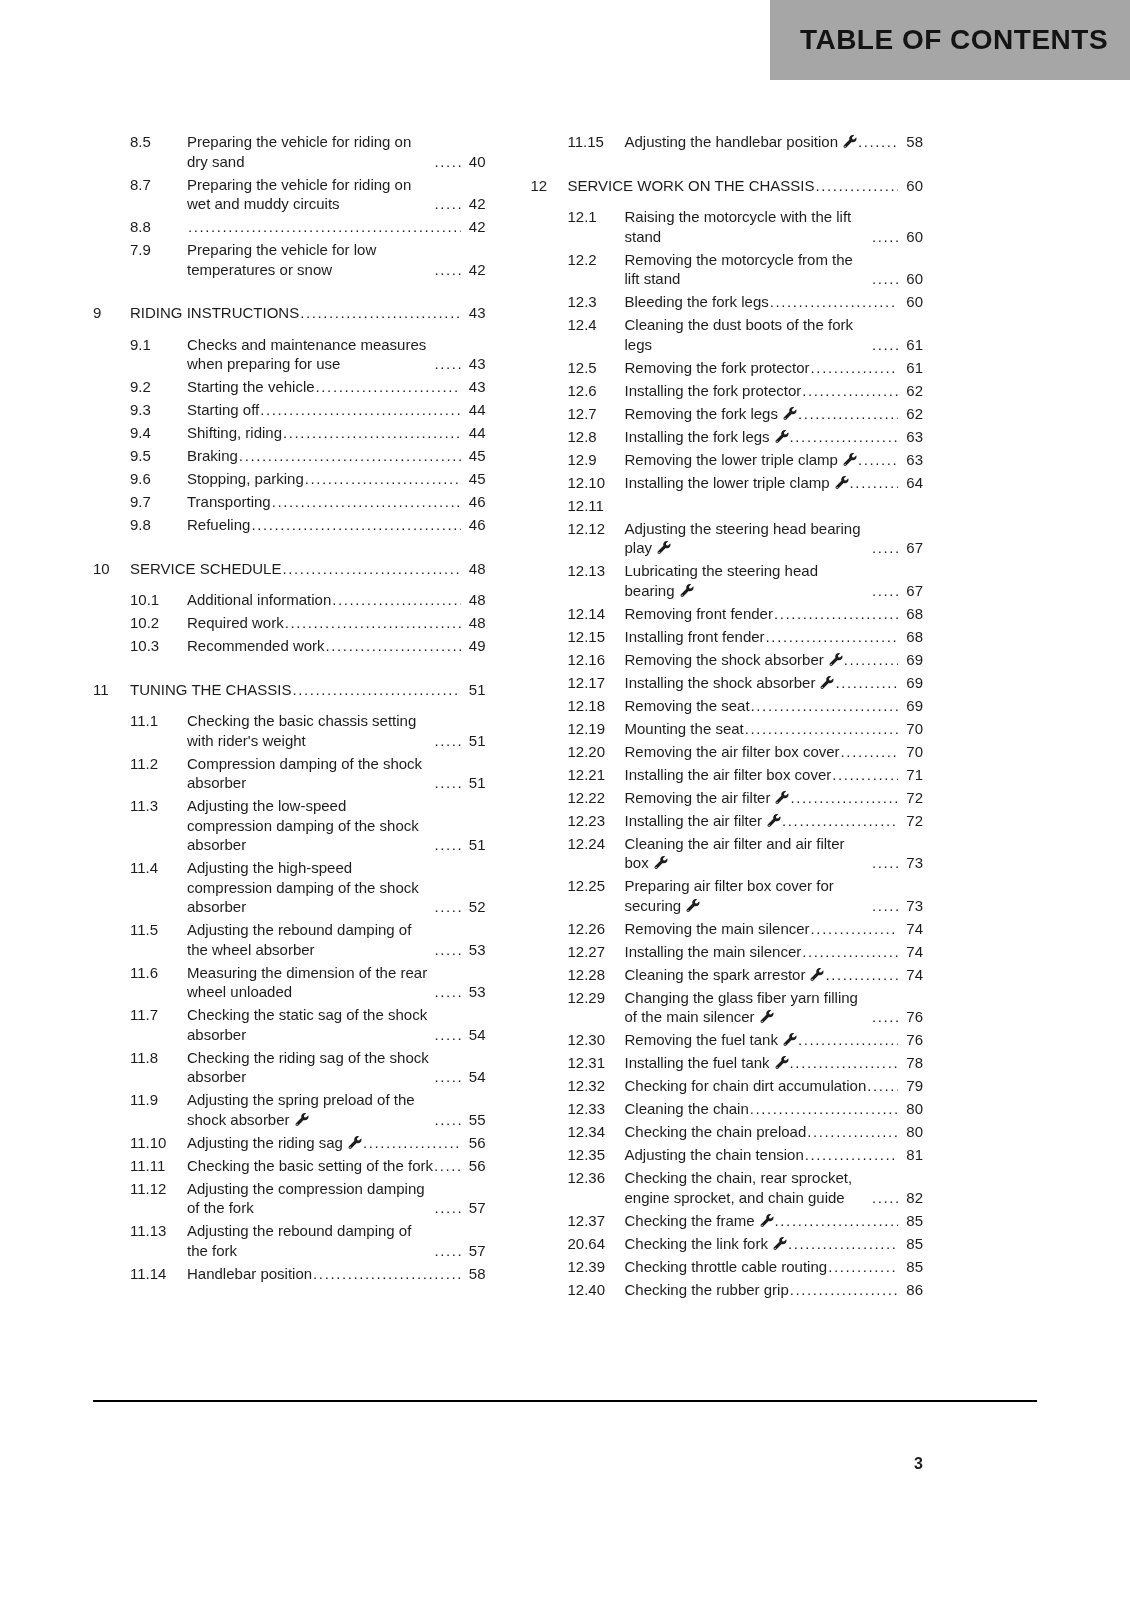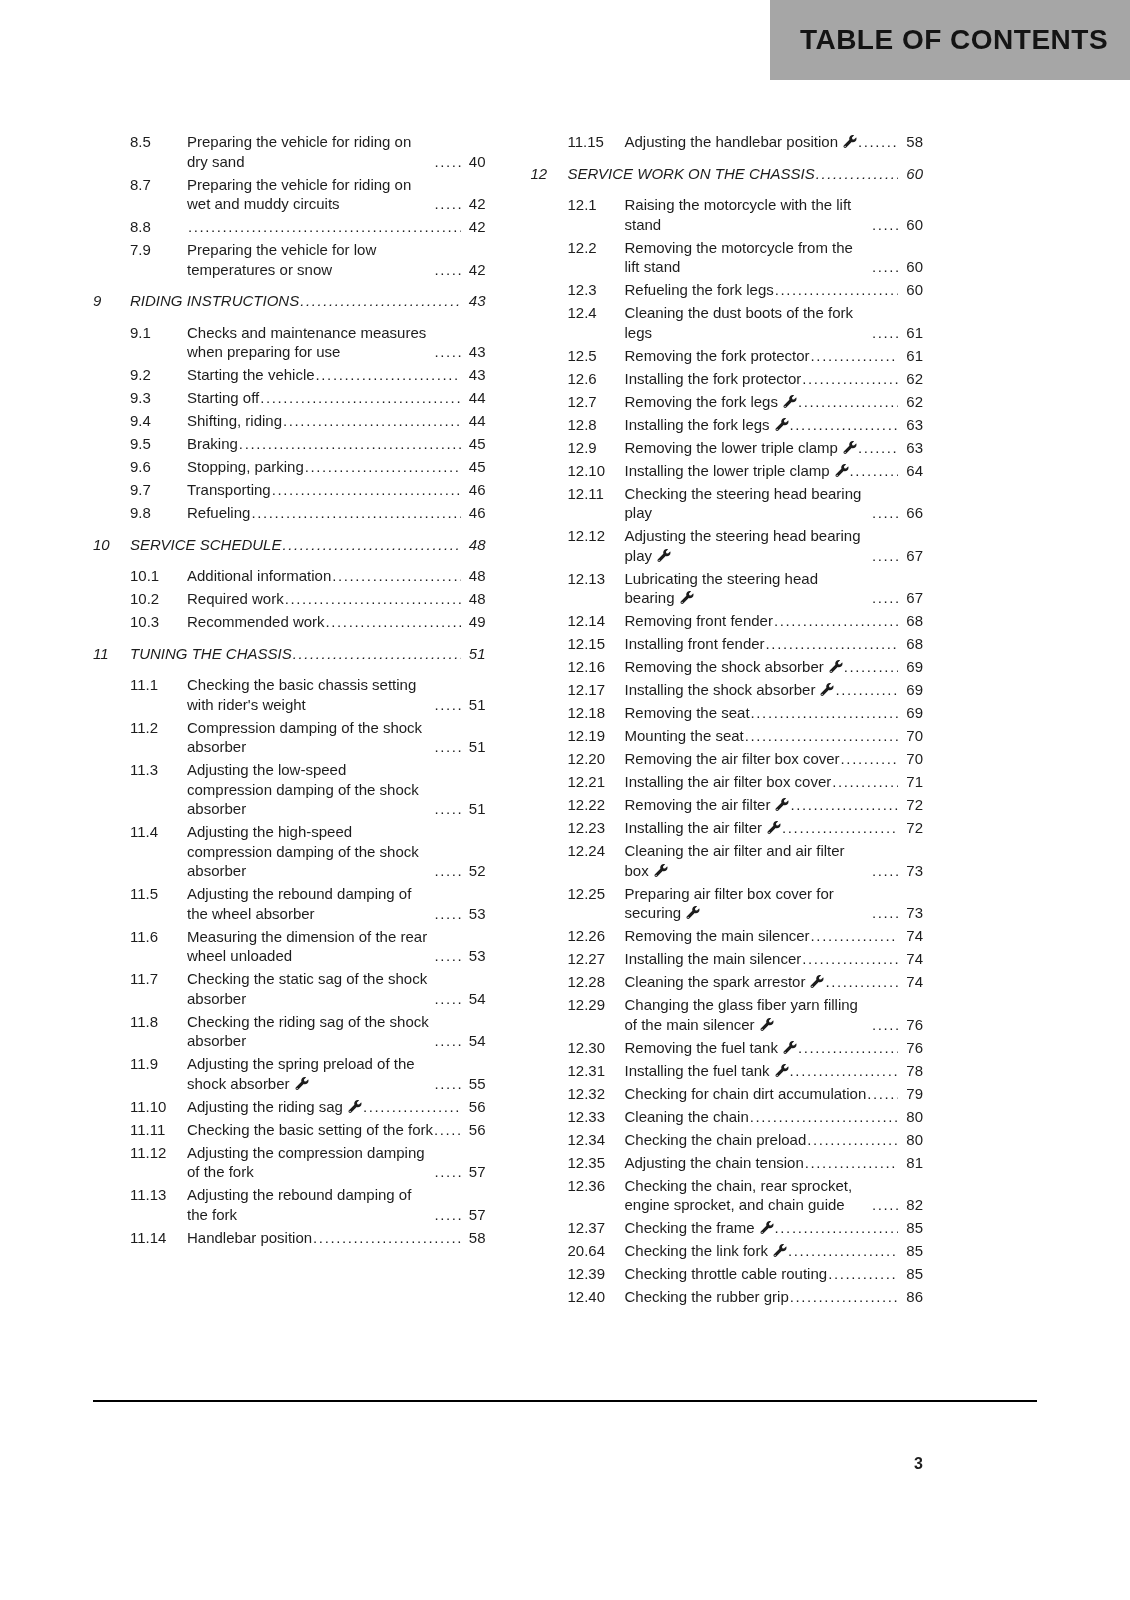--- a/index.html
+++ b/index.html
@@ -50,21 +50,21 @@
 
   
   .toc-entry {
     display: flex;
     font-size: 15px;
     line-height: 19.5px;
     margin-bottom: 3.5px;
   }
   .toc-entry.sub { padding-left: 37px; }
   .toc-entry.sub .toc-num { flex: 0 0 57px; }
-  .toc-entry.chapter { margin-top: 12px; margin-bottom: 12px; font-style: italic; }
+  .toc-entry.chapter { margin-top: 24px; margin-bottom: 12px; }
   .toc-entry.chapter .toc-num { flex: 0 0 37px; }
   .toc-num { flex: none; }
 
   .entry-body {
     flex: 1;
     display: flex;
     align-items: flex-end;
     min-width: 0;
   }
   .toc-title { flex: 0 1 auto; }
@@ -448,21 +448,21 @@
     <span class="entry-body">
       <span class="toc-title"><span class="title-text">Removing the motorcycle from the lift stand</span></span>
       <span class="toc-leader"></span>
       <span class="toc-page">60</span>
     </span>
   </div>
 
   <div class="toc-entry sub">
     <span class="toc-num">12.3</span>
     <span class="entry-body">
-      <span class="toc-title"><span class="title-text">Refueling the fork legs</span></span>
+      <span class="toc-title"><span class="title-text">Bleeding the fork legs</span></span>
       <span class="toc-leader"></span>
       <span class="toc-page">60</span>
     </span>
   </div>
 
   <div class="toc-entry sub">
     <span class="toc-num">12.4</span>
     <span class="entry-body">
       <span class="toc-title"><span class="title-text">Cleaning the dust boots of the fork legs</span></span>
       <span class="toc-leader"></span>
@@ -527,25 +527,20 @@
       <span class="toc-title"><span class="title-text">Installing the lower triple clamp</span><svg class="wrench-icon" viewBox="0 0 512 512" aria-hidden="true">
                 <path d="M507.73 109.1c-2.24-9.03-13.54-12.09-20.12-5.51l-74.36 74.36-67.88-11.31-11.31-67.88 74.36-74.36c6.62-6.62 3.43-17.9-5.66-20.16-47.38-11.74-99.55.91-136.58 37.93-39.64 39.64-50.55 97.1-34.05 147.2L18.74 402.76c-24.99 24.99-24.99 65.51 0 90.5 24.99 24.99 65.51 24.99 90.5 0l213.21-213.21c50.12 16.71 107.47 5.68 147.37-34.22 37.07-37.07 49.7-89.32 37.91-136.73zM64 472c-13.25 0-24-10.75-24-24 0-13.26 10.75-24 24-24s24 10.74 24 24c0 13.25-10.75 24-24 24z"></path>
               </svg></span>
       <span class="toc-leader"></span>
       <span class="toc-page">64</span>
     </span>
   </div>
 
   <div class="toc-entry sub">
     <span class="toc-num">12.11</span>
-    <span class="entry-body">
-      <span class="toc-title"><span class="title-text">Checking the steering head bearing play</span></span>
-      <span class="toc-leader"></span>
-      <span class="toc-page">66</span>
-    </span>
   </div>
 
   <div class="toc-entry sub">
     <span class="toc-num">12.12</span>
     <span class="entry-body">
       <span class="toc-title"><span class="title-text">Adjusting the steering head bearing play</span><svg class="wrench-icon" viewBox="0 0 512 512" aria-hidden="true">
                 <path d="M507.73 109.1c-2.24-9.03-13.54-12.09-20.12-5.51l-74.36 74.36-67.88-11.31-11.31-67.88 74.36-74.36c6.62-6.62 3.43-17.9-5.66-20.16-47.38-11.74-99.55.91-136.58 37.93-39.64 39.64-50.55 97.1-34.05 147.2L18.74 402.76c-24.99 24.99-24.99 65.51 0 90.5 24.99 24.99 65.51 24.99 90.5 0l213.21-213.21c50.12 16.71 107.47 5.68 147.37-34.22 37.07-37.07 49.7-89.32 37.91-136.73zM64 472c-13.25 0-24-10.75-24-24 0-13.26 10.75-24 24-24s24 10.74 24 24c0 13.25-10.75 24-24 24z"></path>
               </svg></span>
       <span class="toc-leader"></span>
       <span class="toc-page">67</span>

